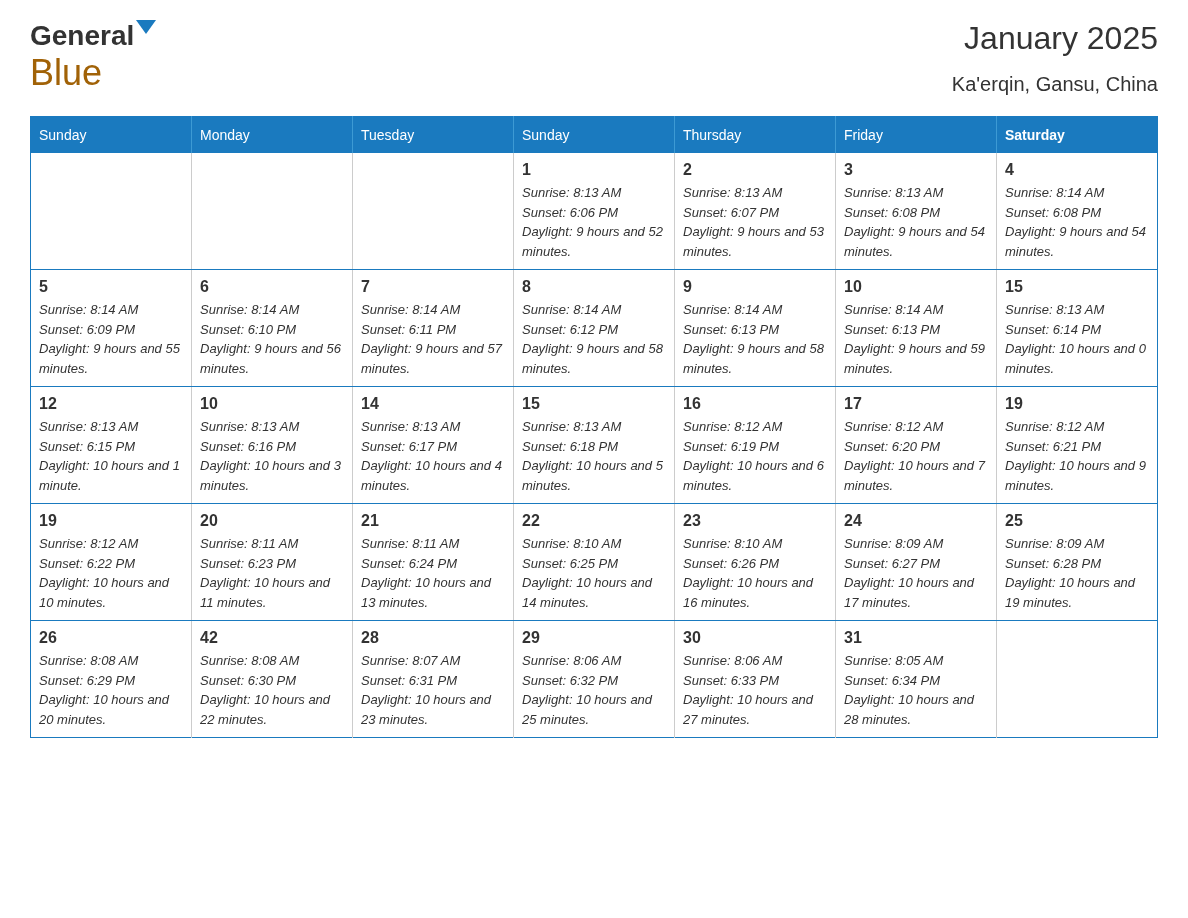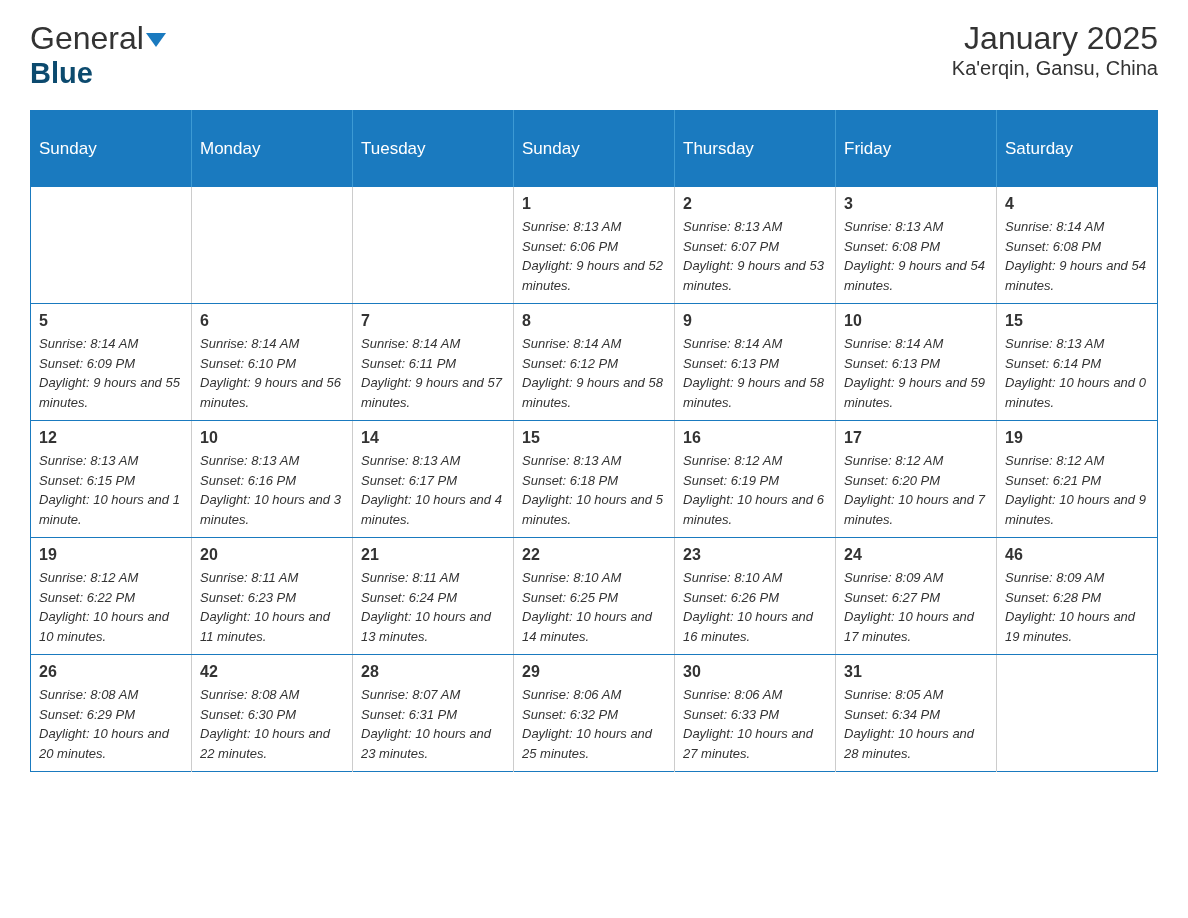--- a/index.html
+++ b/index.html
@@ -14,73 +14,73 @@
       justify-content: space-between;
       align-items: flex-start;
       margin-bottom: 20px;
     }
     .logo {
       display: flex;
       flex-direction: column;
       align-items: flex-start;
     }
     .logo-text {
-      font-size: 32px;
-      font-weight: normal;
+      font-size: 28px;
+      font-weight: bold;
       color: #333;
       display: flex;
-      align-items: center;
     }
     .logo-general {
       color: #333;
     }
     .logo-arrow {
       width: 0;
       height: 0;
       border-left: 10px solid transparent;
       border-right: 10px solid transparent;
       border-top: 14px solid #1a7abf;
       display: inline-block;
       margin-left: 2px;
       margin-bottom: -2px;
     }
     .logo-blue {
-      color: #0c4a6e;
-      font-size: 29px;
-      font-weight: bold;
+      color: #a16207;
+      font-size: 36px;
+      font-weight: normal;
     }
     .title-section {
       text-align: right;
     }
     .month-title {
       font-size: 32px;
       font-weight: normal;
       color: #333;
     }
     .location {
       font-size: 20px;
       color: #333;
-      margin-top: 0;
+      margin-top: 16px;
     }
     .calendar {
       width: 100%;
       border-collapse: collapse;
       border: 1px solid #1a7abf;
     }
     .calendar th {
       background-color: #1a7abf;
       color: #fff;
-      padding: 28px 8px;
+      padding: 10px 8px;
       text-align: left;
-      font-size: 17px;
+      font-size: 14px;
       font-weight: normal;
       border-right: 1px solid #3d9ad4;
     }
     .calendar th:last-child {
       border-right: none;
+      font-weight: bold;
     }
     .calendar td {
       vertical-align: top;
       padding: 8px 8px;
       border-right: 1px solid #ccc;
       border-bottom: 1px solid #1a7abf;
       width: 14.28%;
       min-height: 100px;
     }
     .calendar td:last-child {
@@ -238,21 +238,21 @@
         </td>
         <td>
           <span class="day-number">23</span>
           <div class="day-info">Sunrise: 8:10 AM<br>Sunset: 6:26 PM<br>Daylight: 10 hours and 16 minutes.</div>
         </td>
         <td>
           <span class="day-number">24</span>
           <div class="day-info">Sunrise: 8:09 AM<br>Sunset: 6:27 PM<br>Daylight: 10 hours and 17 minutes.</div>
         </td>
         <td>
-          <span class="day-number">46</span>
+          <span class="day-number">25</span>
           <div class="day-info">Sunrise: 8:09 AM<br>Sunset: 6:28 PM<br>Daylight: 10 hours and 19 minutes.</div>
         </td>
       </tr>
       <tr>
         <td>
           <span class="day-number">26</span>
           <div class="day-info">Sunrise: 8:08 AM<br>Sunset: 6:29 PM<br>Daylight: 10 hours and 20 minutes.</div>
         </td>
         <td>
           <span class="day-number">42</span>

